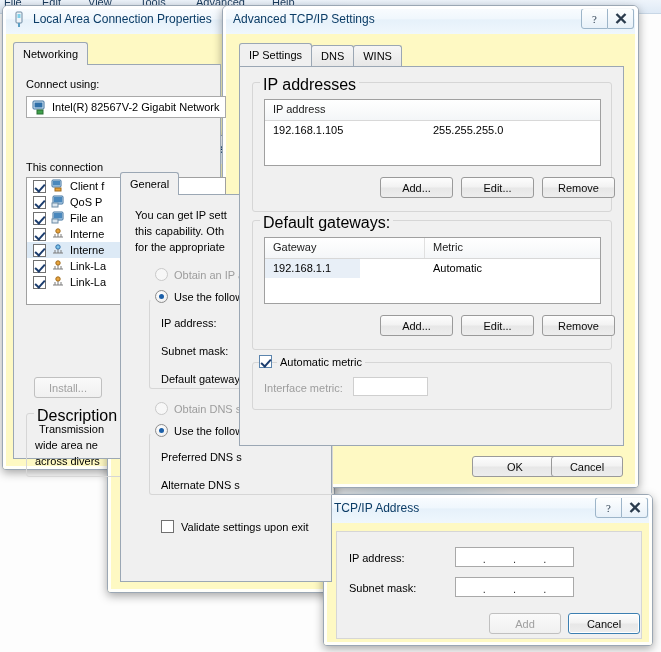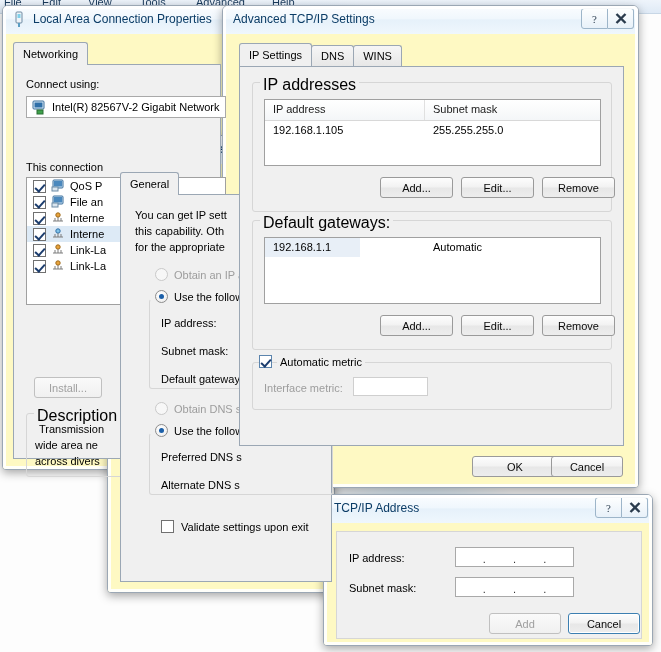--- a/index.html
+++ b/index.html
@@ -250,20 +250,31 @@
               <rect x="2.5" y="2.5" width="8" height="5" fill="#2f6fa8"></rect>
               <rect x="5" y="10" width="6" height="4" fill="#3ea14a" stroke="#2b6f34"></rect>
             </svg>
           </span>
           <span style="position:absolute;left:25px;top:4px;white-space:nowrap;">Intel(R) 82567V-2 Gigabit Network</span>
         </div>
 
         <span class="lbl" style="left:12px; top:96px;">This connection</span>
 
         <div class="listbox" style="left:12px; top:112px; width:200px; height:128px;">
+          <div class="li">
+            <span class="cb checked" style="position:relative;left:6px;top:0;flex:0 0 13px;"></span>
+            <span class="li-icon" style="margin-left:11px;">
+              <svg width="14" height="13" viewBox="0 0 14 13">
+                  <rect x="1" y="1" width="9" height="7" rx="1" fill="#cfe4f5" stroke="#3b6e9b"></rect>
+                  <rect x="2" y="2" width="7" height="4.5" fill="#4a88bd"></rect>
+                  <rect x="4" y="9" width="6" height="3" fill="#e8a33d" stroke="#a06b1d"></rect>
+                </svg>
+            </span>
+            <span class="li-text" style="margin-left:5px;">Client f</span>
+          </div>
           <div class="li">
             <span class="cb checked" style="position:relative;left:6px;top:0;flex:0 0 13px;"></span>
             <span class="li-icon" style="margin-left:11px;">
               <svg width="14" height="13" viewBox="0 0 14 13">
                   <rect x="2" y="1" width="10" height="8" rx="1" fill="#cfe4f5" stroke="#3b6e9b"></rect>
                   <rect x="3" y="2" width="8" height="5.5" fill="#4a88bd"></rect>
                   <rect x="1" y="8" width="6" height="4" fill="#dbe6ef" stroke="#6d8ba5"></rect>
                 </svg>
             </span>
             <span class="li-text" style="margin-left:5px;">QoS P</span>
@@ -411,35 +422,38 @@
         </div>
       </div>
       <div class="tabpane" style="left:16px; top:32px; width:385px; height:380px;">
 
         <div class="group" style="left:12px; top:15px; width:360px; height:130px;">
           <span class="glabel">IP addresses</span>
         </div>
         <div class="tbl" style="left:24px; top:32px; width:337px; height:67px;">
           <div class="tbl-head">
             <span class="th" style="width:160px;">IP address</span>
-            <span class="th" style="width:175px;">Subnet mask</span>
           </div>
           <div class="tbl-row">
             <span class="td" style="width:160px;">192.168.1.105</span>
             <span class="td" style="width:175px;">255.255.255.0</span>
           </div>
         </div>
         <div class="btn" style="left:140px; top:110px; width:73px;">Add...</div>
         <div class="btn" style="left:221px; top:110px; width:73px;">Edit...</div>
         <div class="btn" style="left:302px; top:110px; width:73px;">Remove</div>
 
         <div class="group" style="left:12px; top:153px; width:360px; height:130px;">
           <span class="glabel">Default gateways:</span>
         </div>
         <div class="tbl" style="left:24px; top:170px; width:337px; height:67px;">
+          <div class="tbl-head">
+            <span class="th" style="width:160px;">Gateway</span>
+            <span class="th" style="width:175px;">Metric</span>
+          </div>
           <div class="tbl-row">
             <span class="td td-sel" style="width:95px;">192.168.1.1</span>
             <span class="td" style="width:65px;"></span>
             <span class="td" style="width:175px;">Automatic</span>
           </div>
         </div>
         <div class="btn" style="left:140px; top:248px; width:73px;">Add...</div>
         <div class="btn" style="left:221px; top:248px; width:73px;">Edit...</div>
         <div class="btn" style="left:302px; top:248px; width:73px;">Remove</div>
 

